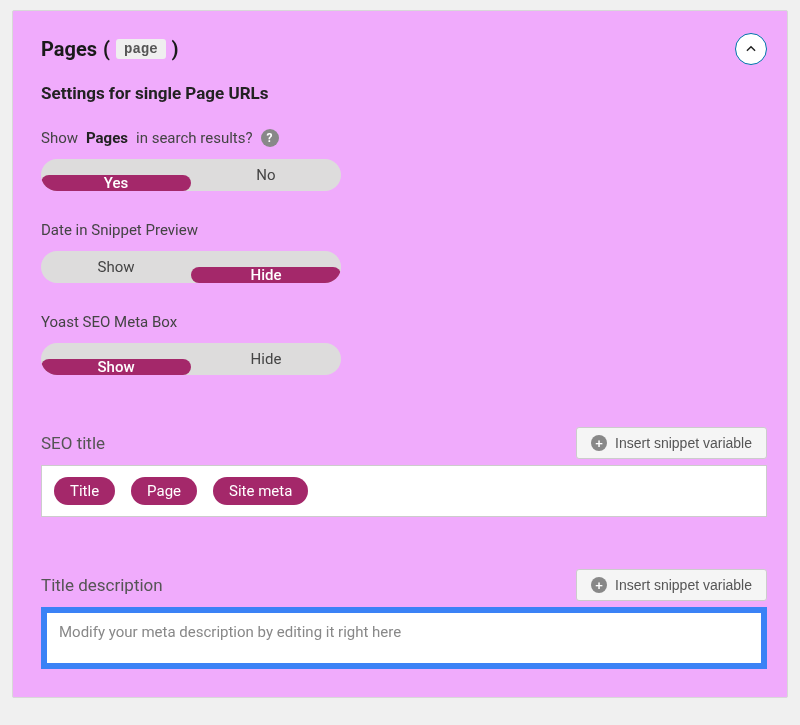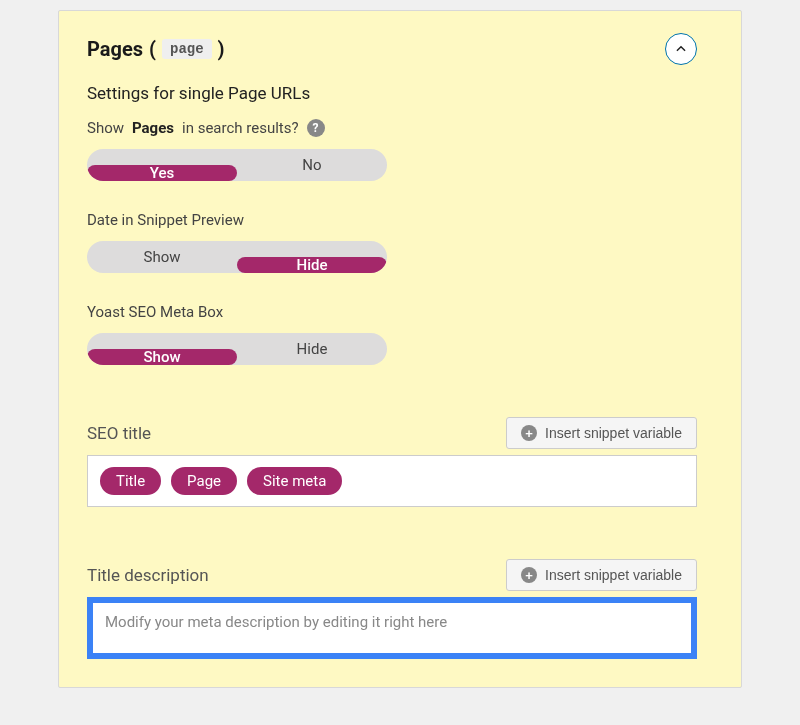--- a/index.html
+++ b/index.html
@@ -7,26 +7,26 @@
       margin: 0;
       padding: 0;
     }
     body {
       font-family: -apple-system, BlinkMacSystemFont, "Segoe UI", Roboto, "Helvetica Neue", Arial, sans-serif;
       background: #f0f0f0;
       padding: 10px;
       color: #333;
     }
     .panel {
-      background: #fef9c3;
+      background: #f0abfc;
       border: 1px solid #d8d8d8;
       border-radius: 2px;
-      width: 684px;
+      width: 776px;
       margin: 0 auto;
-      padding: 22px 44px 28px 28px;
+      padding: 22px 20px 28px 28px;
       position: relative;
     }
     .header-row {
       display: flex;
       align-items: center;
       justify-content: space-between;
       margin-bottom: 18px;
     }
     .section-title {
       font-size: 20px;
@@ -58,23 +58,23 @@
     }
     .collapse-btn svg {
       width: 14px;
       height: 14px;
       stroke: #222;
       stroke-width: 2.5;
       fill: none;
     }
     .sub-header {
       font-size: 17px;
-      font-weight: 400;
+      font-weight: 700;
       color: #222;
-      margin-bottom: 16px;
+      margin-bottom: 26px;
     }
     .field-group {
       margin-bottom: 30px;
     }
     .field-label {
       font-size: 15px;
       color: #444;
       margin-bottom: 12px;
       display: flex;
       align-items: center;
@@ -158,21 +158,21 @@
       font-size: 13px;
       font-weight: 700;
       line-height: 1;
     }
     .snippet-box {
       border: 1px solid #ccc;
       min-height: 52px;
       padding: 10px 12px;
       display: flex;
       align-items: center;
-      gap: 10px;
+      gap: 16px;
       flex-wrap: wrap;
       background: #fff;
     }
     .desc-box {
       border: 6px solid #3b82f6;
       min-height: 62px;
       padding: 10px 12px;
       background: #fff;
       color: #888;
       font-size: 15px;

